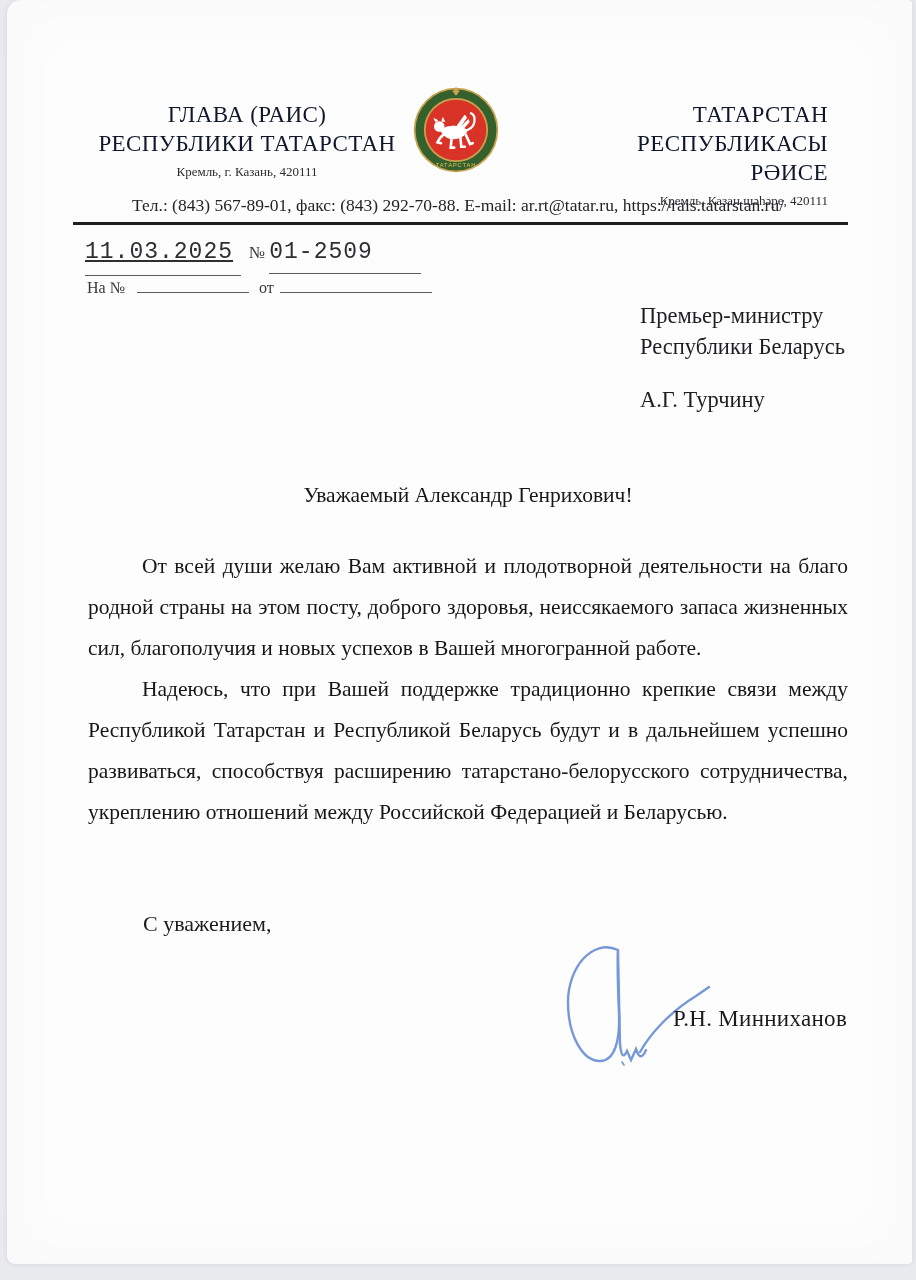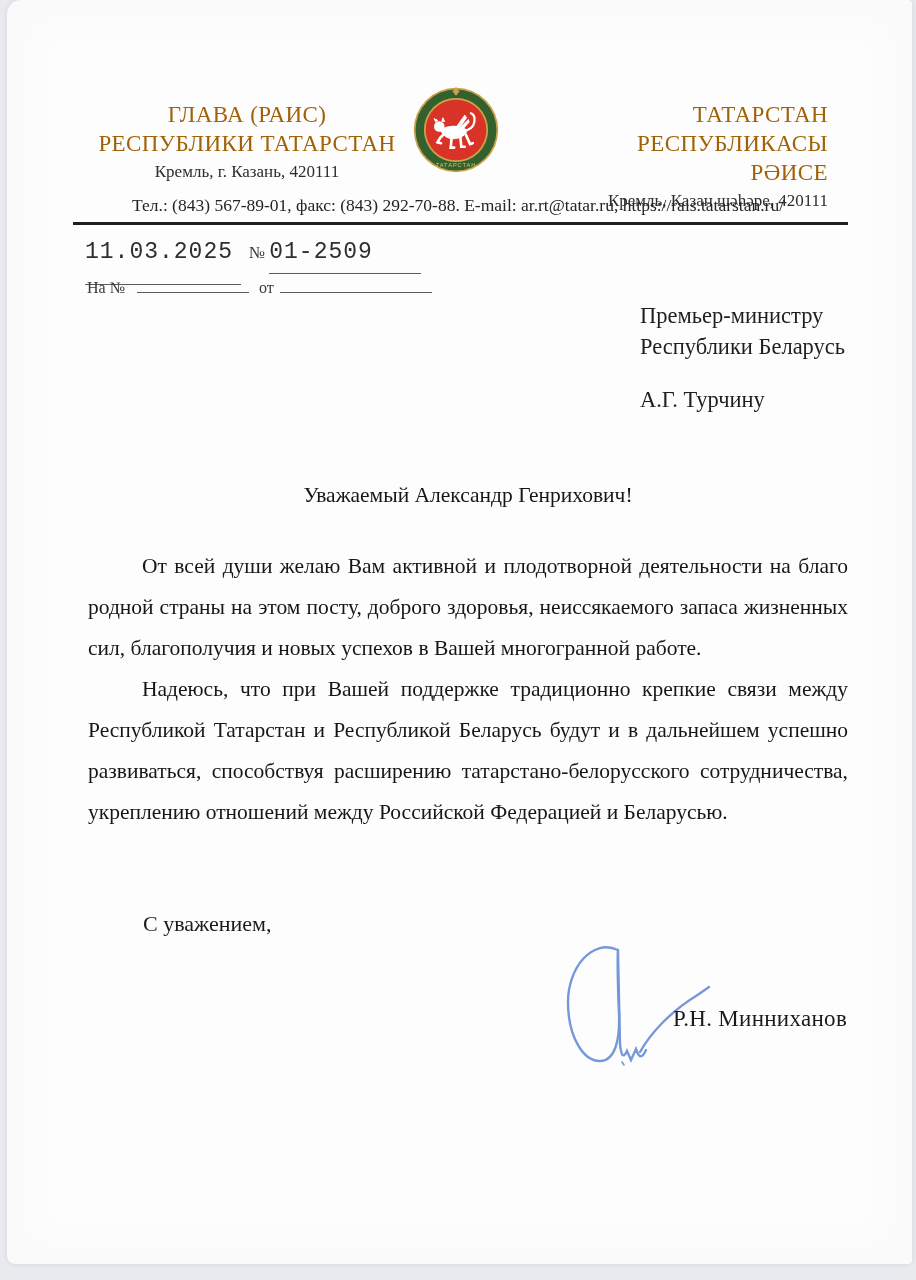--- a/index.html
+++ b/index.html
@@ -15,33 +15,33 @@
   .paper{
     position:absolute;left:7px;top:0;right:4px;bottom:16px;
     background:#fdfdfd;
     border-radius:14px 4px 4px 8px;
     box-shadow:0 0 5px rgba(40,50,80,.10), inset 0 0 60px rgba(120,120,130,.04);
   }
   .abs{position:absolute;}
 
   
   .hdr-block{width:310px;text-align:center;line-height:29px;}
-  .hdr-title{font-size:23px;letter-spacing:.4px;color:#a16207;}
-  .hdr-addr{font-size:17px;margin-top:3px;color:#2c2c30;line-height:21px;}
+  .hdr-title{font-size:23px;letter-spacing:.4px;color:#0f172a;}
+  .hdr-addr{font-size:13px;margin-top:3px;color:#2c2c30;line-height:21px;}
   .contacts{width:790px;text-align:center;font-size:17.5px;color:#242428;}
   .rule{height:3px;background:#1f1f22;}
 
   
   .emblem svg{display:block;}
 
   
   .mono{font-family:"Liberation Mono","DejaVu Sans Mono",monospace;}
   .u{display:inline-block;border-bottom:1.6px solid #5b5b5f;}
   .ref1{font-size:23px;color:#2e2e33;letter-spacing:1px;}
-  .ref1 .date{width:156px;padding-bottom:19px;}
+  .ref1 .date{width:156px;padding-bottom:10px;text-decoration:underline;}
   .ref1 .nosign{font-family:"Liberation Serif",serif;font-size:17px;letter-spacing:0;
     margin:0 4px 0 8px;color:#3a3a3e;}
   .ref1 .num{width:152px;padding-bottom:8px;}
   .ref2{font-size:16px;color:#3a3a3e;}
   .ref2 .lbl{margin-right:12px;}
   .ref2 .u1{width:112px;height:16px;}
   .ref2 .ot{margin:0 6px 0 10px;}
   .ref2 .u2{width:152px;height:16px;}
 
   

